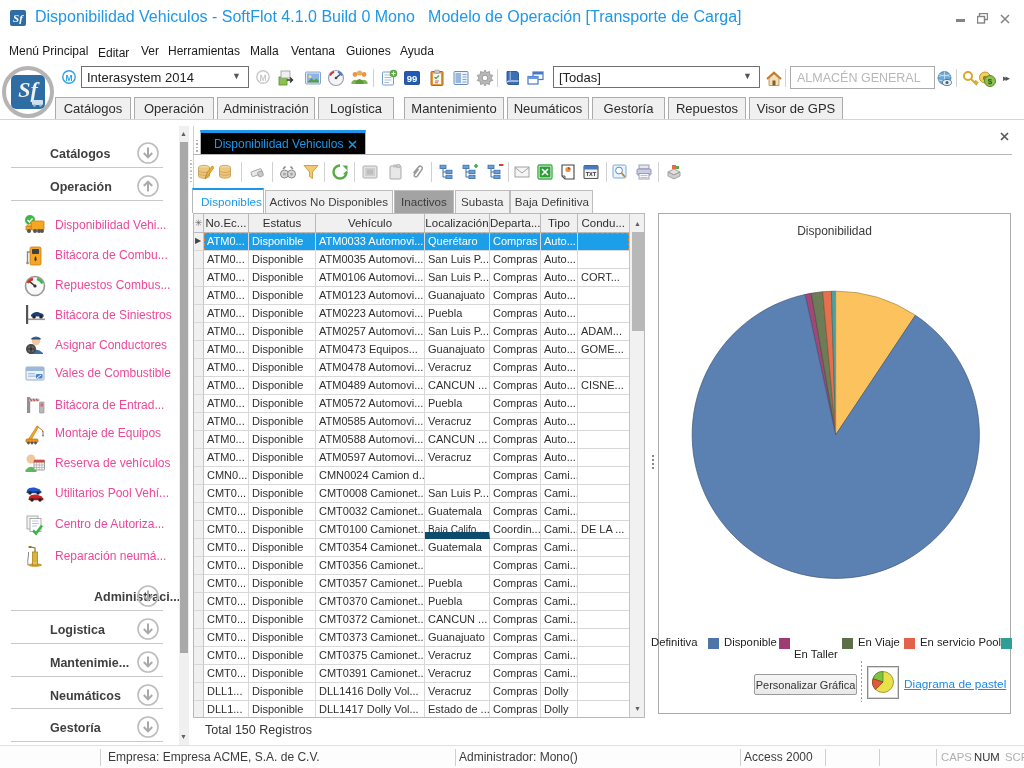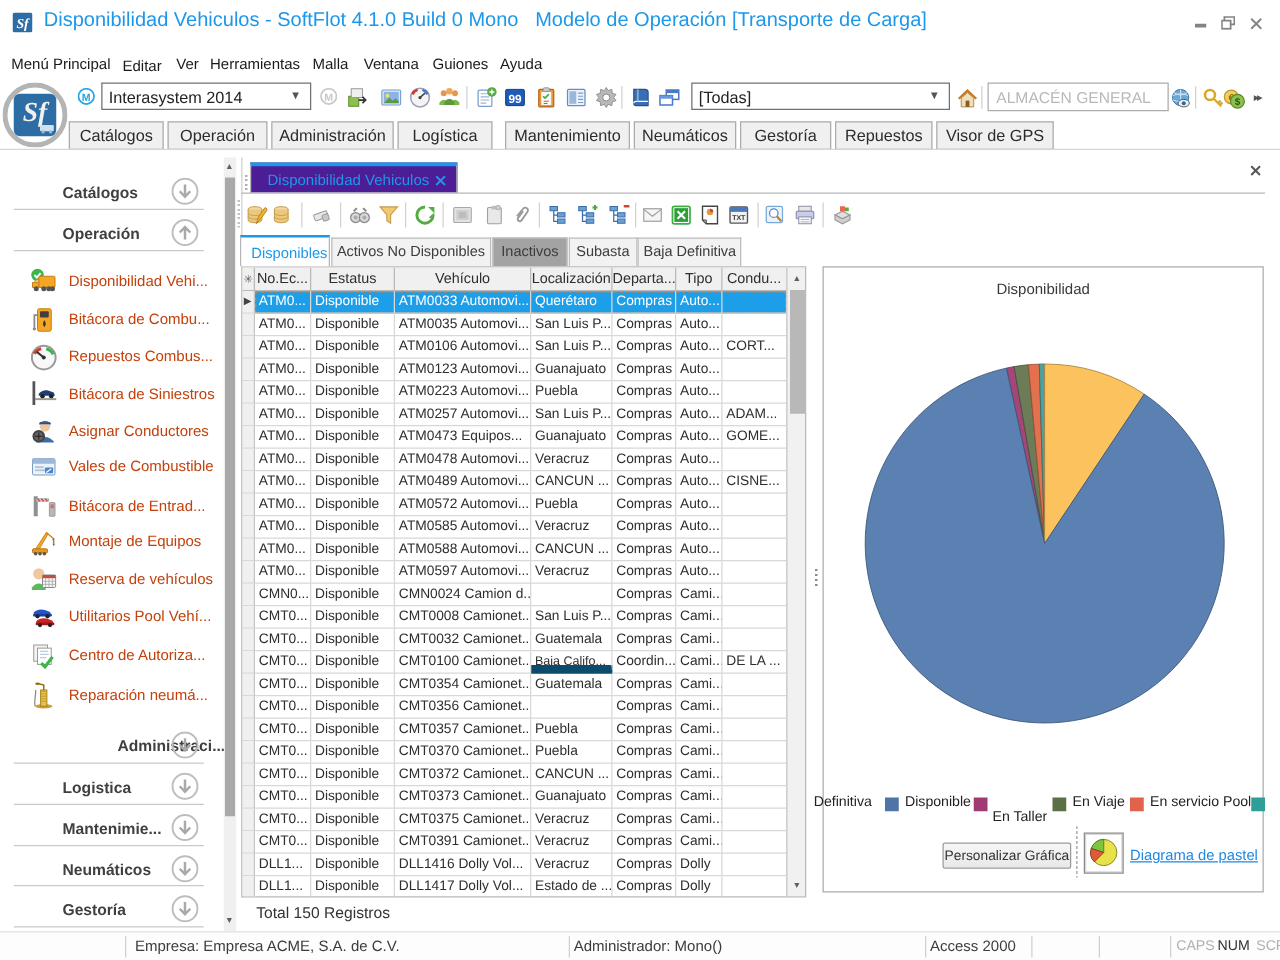--- a/index.html
+++ b/index.html
@@ -177,21 +177,21 @@
 <div class="rtab" style="left:592px;width:73px;">Gestoría</div>
 <div class="rtab" style="left:668px;width:78px;">Repuestos</div>
 <div class="rtab" style="left:749px;width:94px;">Visor de GPS</div>
 <div class="abs" style="left:0;top:119px;width:1024px;height:1px;background:#d5d5d5;"></div>
 
 <style>
 .shead { position:absolute; left:0; width:176px; }
 .shead b { position:absolute; left:50px; font-size:12.5px; color:#3f3f3f; }
 .shead svg { position:absolute; left:137px; }
 .sline { position:absolute; left:11px; width:152px; height:1px; background:#c9c9c9; }
-.sitem { position:absolute; font-size:12px; color:#c2410c; }
+.sitem { position:absolute; font-size:12px; color:#ec4899; }
 </style>
 <div class="shead" style="top:0;">
     <b style="top:147px;">Catálogos</b>
     <svg style="position:absolute;left:137px;top:142px;" width="22" height="22" viewBox="0 0 22 22">
       <circle cx="11" cy="11" r="10" fill="none" stroke="#bdbdbd" stroke-width="1.6"></circle>
       <path d="M11 5.5 L11 15 M6.8 11 L11 15.4 L15.2 11" stroke="#a9a9a9" stroke-width="2" fill="none"></path>
     </svg>
   </div>
 <div class="sline" style="top:167px;"></div>
 <div class="shead" style="top:0;">
@@ -354,21 +354,21 @@
 <div class="sitem" style="left:55px;top:549px;">Reparación neumá...</div>
 
 <div class="abs" style="left:179px;top:126px;width:10px;height:619px;background:#f0f0f0;">
   <div style="position:absolute;left:1px;top:16px;width:8px;height:511px;background:#a9a9a9;"></div>
   <div style="position:absolute;left:1px;top:4px;color:#606060;font-size:7px;">▲</div>
   <div style="position:absolute;left:1px;top:607px;color:#606060;font-size:7px;">▼</div>
 </div>
 
 <div class="abs" style="left:193px;top:126px;width:1px;height:592px;background:#cfcfcf;"></div>
 
-<div class="abs" style="left:200px;top:130px;width:166px;height:24px;border:1px solid #b6b6b6;border-bottom:none;border-top:3px solid #1c97ea;background:#4c1d95;">
+<div class="abs" style="left:200px;top:130px;width:166px;height:24px;border:1px solid #b6b6b6;border-bottom:none;border-top:3px solid #1c97ea;background:#000000;">
   <span style="position:absolute;left:13px;top:4px;font-size:12px;color:#1c97ea;white-space:nowrap;">Disponibilidad Vehiculos</span>
   <svg style="position:absolute;left:147px;top:7px;" width="9" height="9" viewBox="0 0 9 9">
       <path d="M1 1 L8 8 M8 1 L1 8" stroke="#1c97ea" stroke-width="1.5"></path>
     </svg>
 </div>
 
 <svg class="abs" style="left:1000px;top:132px;" width="9" height="9" viewBox="0 0 9 9">
     <path d="M1 1 L8 8 M8 1 L1 8" stroke="#555" stroke-width="1.6"></path>
   </svg>
 <div class="abs" style="left:193px;top:154px;width:819px;height:1px;background:#b6b6b6;"></div>

